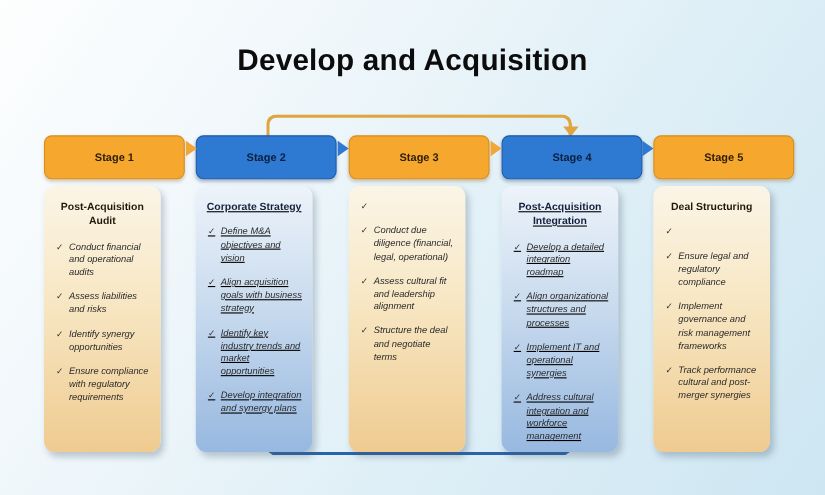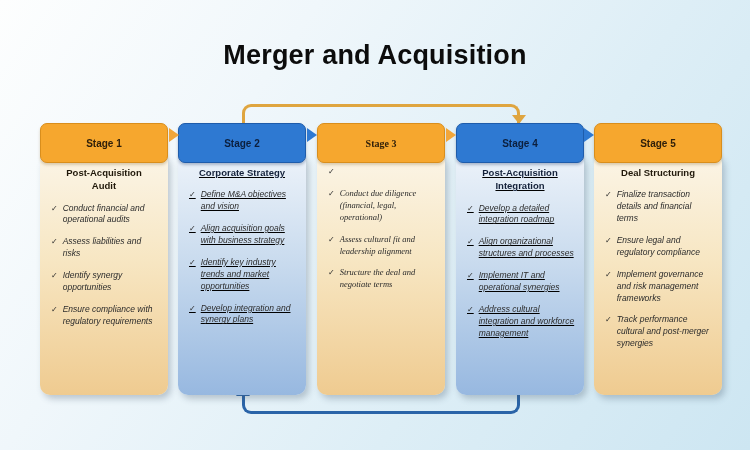--- a/index.html
+++ b/index.html
@@ -53,55 +53,55 @@
 
   .pill-arrow {
     position: absolute; top: 128px; width: 0; height: 0; z-index: 2;
     border-top: 7px solid transparent; border-bottom: 7px solid transparent;
   }
   .pill-arrow.orange { border-left: 10px solid #f2a63a; }
   .pill-arrow.blue { border-left: 10px solid #2e79d2; }
 
   
   .card {
-    position: absolute; top: 153px; width: 128px; height: 242px;
+    position: absolute; top: 169px; width: 106px; height: 242px;
     border-radius: 10px; padding: 13px 9px 8px 9px; z-index: 1;
     box-shadow: 3px 4px 6px rgba(70, 90, 110, 0.30);
   }
   .card.tan  { background: linear-gradient(180deg, #fbf5e7 0%, #f7e6c2 45%, #efcb90 100%); }
   .card.blue { background: linear-gradient(180deg, #edf3fa 0%, #c9dbee 45%, #97b8e0 100%); text-decoration: underline; }
 
   .card-title {
     font-size: 9.5px; font-weight: bold; color: #14213a; text-align: center;
     line-height: 1.4; max-width: 88px; margin: 0 auto 10px auto;
   }
   .card.tan .card-title { color: #20180a; }
 
   .bullet { display: flex; gap: 5px; margin: 0 0 10px 2px; }
   .check { font-size: 8px; color: #2a2a2a; line-height: 1.5; flex: 0 0 auto; }
   .bullet-text {
     font-size: 8.5px; font-style: italic; color: #2b2b2b; line-height: 1.4;
   }
 
   .col-1 { left: 40px; }
   .col-2 { left: 178px; }
-  .col-3 { left: 317px; font-family: Liberation Serif, serif; }
+  .col-3 { left: 317px; }
   .col-4 { left: 456px; }
   .col-5 { left: 594px; }
   .gap-1 { left: 169px; }
   .gap-2 { left: 307px; }
   .gap-3 { left: 446px; }
   .gap-4 { left: 584px; }
 </style>
 </head>
 <body>
 
 <div class="canvas">
 
-  <div class="title">Merger and Acquisition</div>
+  <div class="title">Develop and Acquisition</div>
 
   <div class="connector-top"></div>
   <div class="arrowhead-down"></div>
   <div class="connector-bottom"></div>
   <div class="arrowhead-up"></div>
 
   <div class="pill orange col-1">
     <span>Stage 1</span>
   </div>
   <div class="pill blue col-2">
@@ -197,21 +197,20 @@
     <div class="bullet">
       <span class="check">✓</span>
       <span class="bullet-text">Address cultural integration and workforce management</span>
     </div>
   </div>
 
   <div class="card tan col-5">
     <div class="card-title">Deal Structuring</div>
     <div class="bullet">
       <span class="check">✓</span>
-      <span class="bullet-text">Finalize transaction details and financial terms</span>
     </div>
     <div class="bullet">
       <span class="check">✓</span>
       <span class="bullet-text">Ensure legal and regulatory compliance</span>
     </div>
     <div class="bullet">
       <span class="check">✓</span>
       <span class="bullet-text">Implement governance and risk management frameworks</span>
     </div>
     <div class="bullet">

